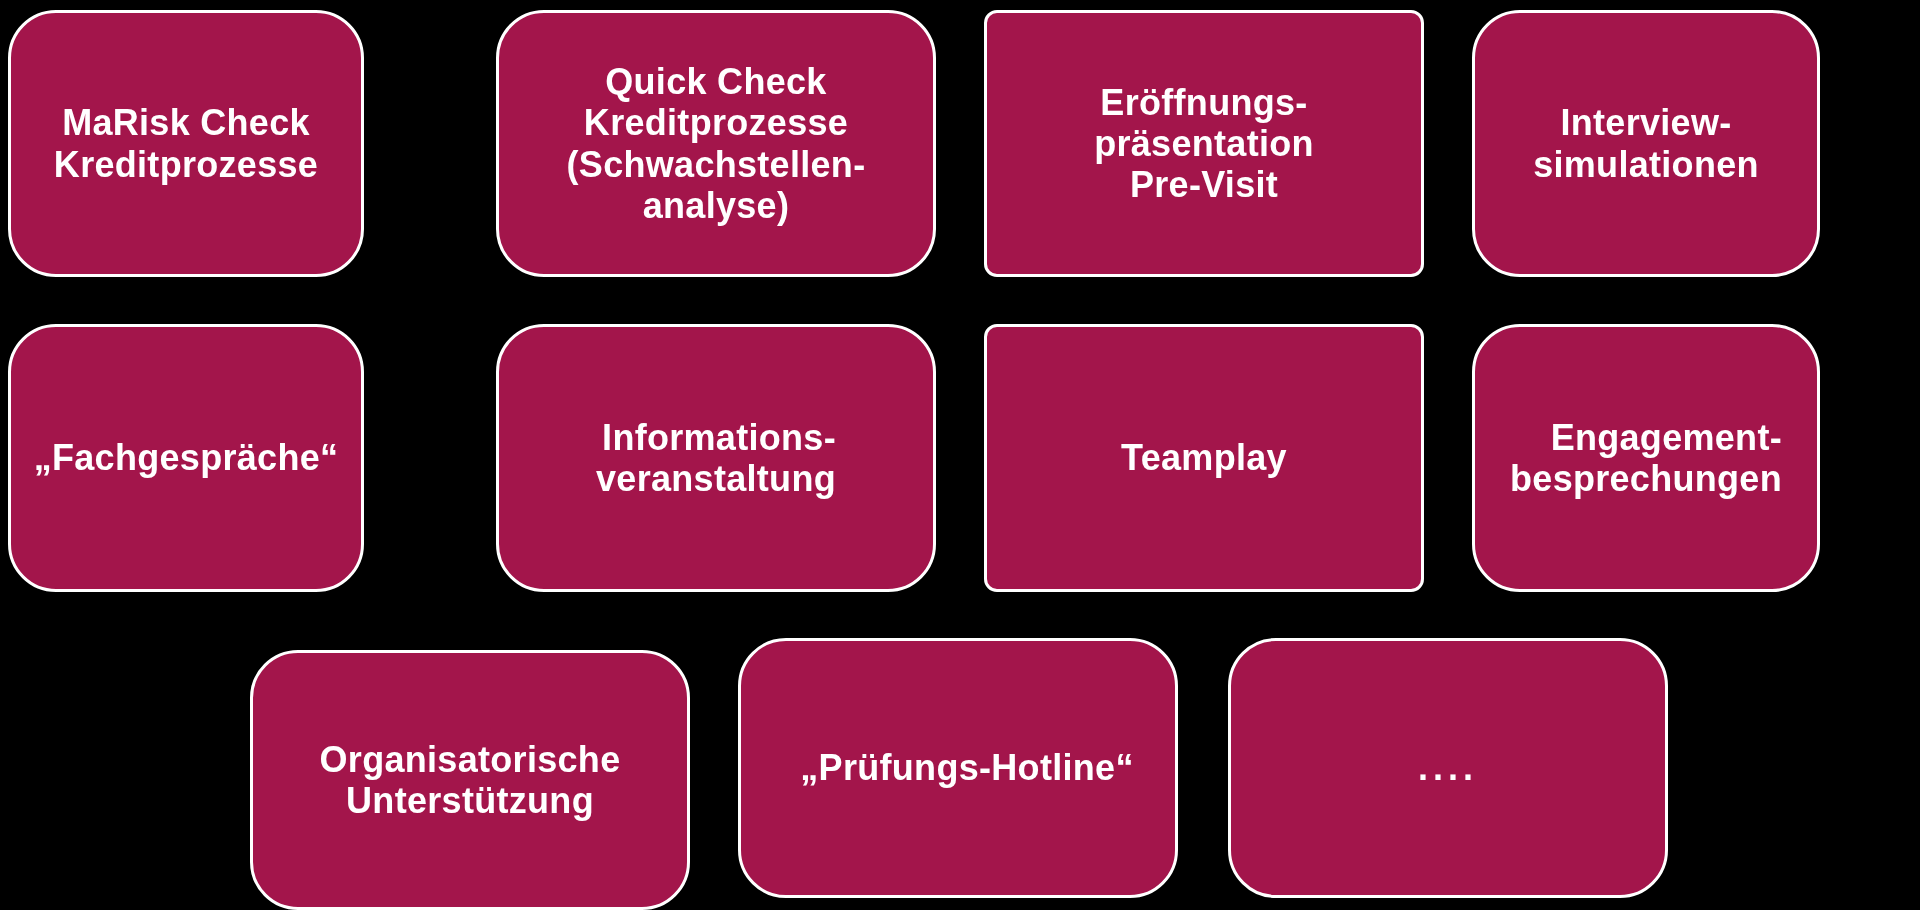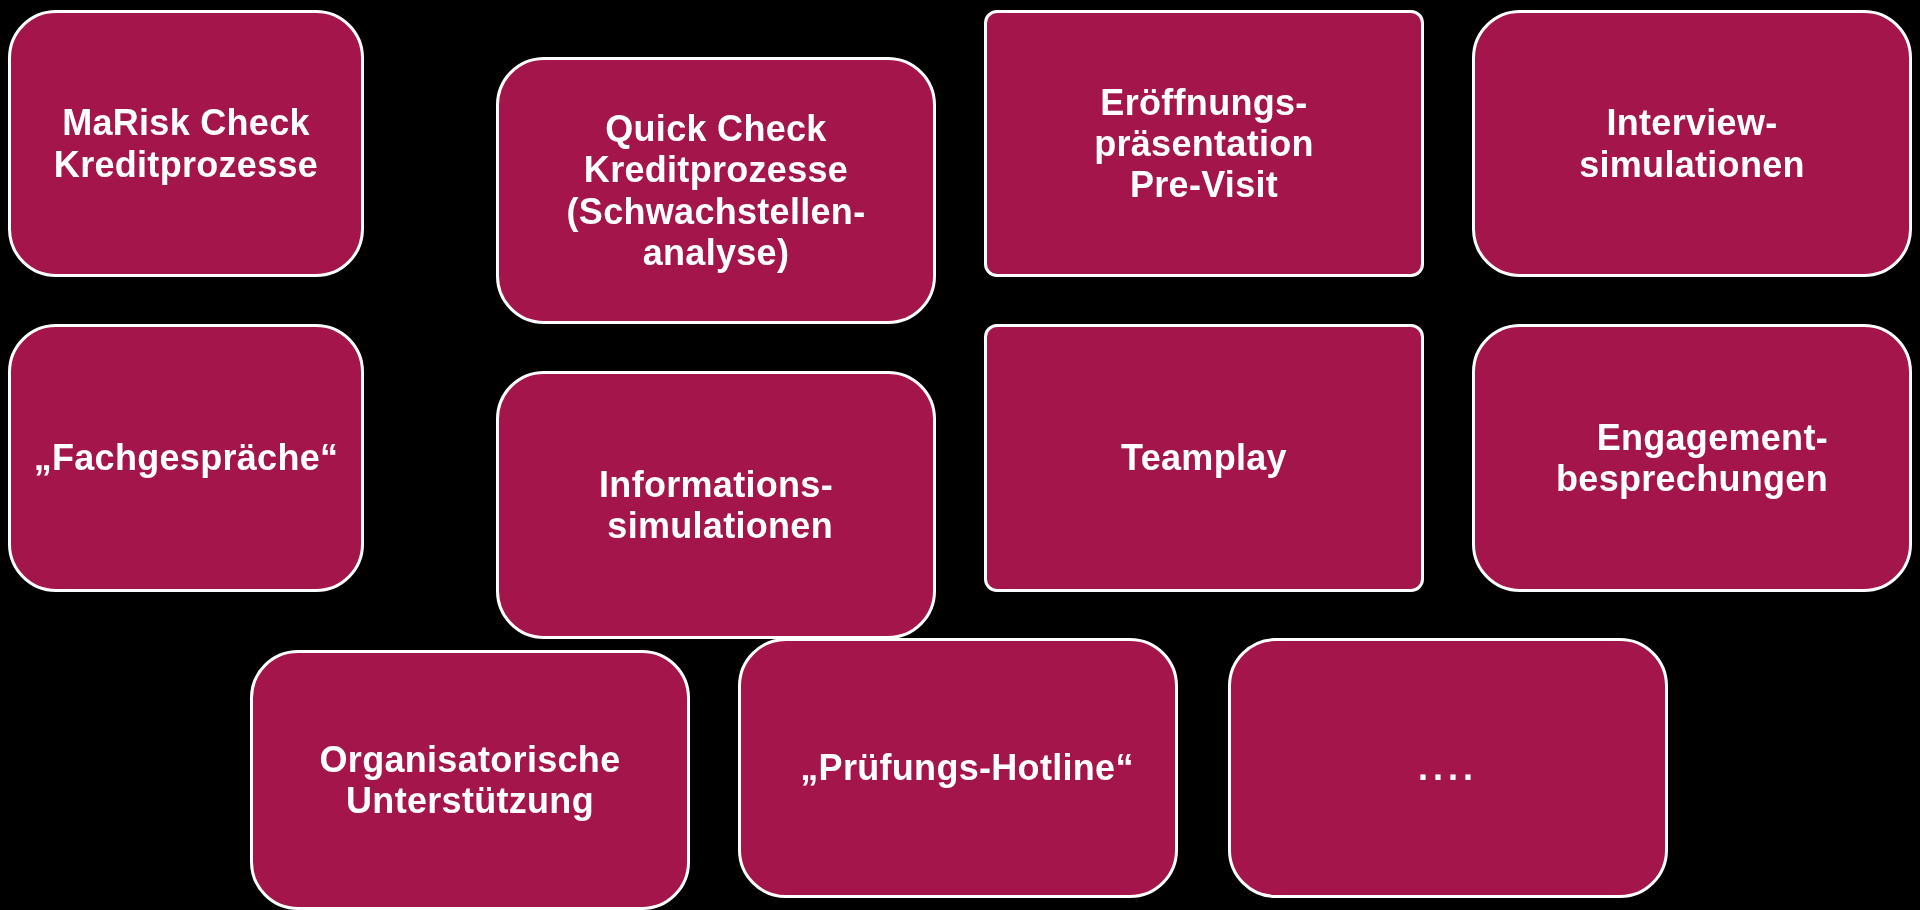--- a/index.html
+++ b/index.html
@@ -36,23 +36,23 @@
     letter-spacing: 0.3px;
   }
   .card-dots .card-label {
     letter-spacing: 5px;
   }
   
   .r1 { top: 10px;  height: 267px; }
   .r2 { top: 324px; height: 268px; text-align: right; }
   .r3 { top: 638px; height: 260px; }
   .c1 { left: 8px;    width: 356px; }
-  .c2 { left: 496px;  width: 440px; margin-top: 47px; }
+  .c2 { left: 496px;  width: 440px; }
   .c3 { left: 984px;  width: 440px; border-radius: 13px; }
-  .c4 { left: 1472px; width: 440px; }
+  .c4 { left: 1472px; width: 348px; }
   .c1-offset { left: 250px;  width: 440px; margin-top: 12px; }
   .c2-offset { left: 738px;  width: 440px; padding-left: 40px; }
   .c3-offset { left: 1228px; width: 440px; }
 </style>
 </head>
 <body>
 
 <div class="canvas">
 
   <div class="card r1 c1">
@@ -73,21 +73,21 @@
   <div class="card r1 c4">
     <span class="card-label">Interview-
 simulationen</span>
   </div>
 
   <div class="card r2 c1">
     <span class="card-label">„Fachgespräche“</span>
   </div>
   <div class="card r2 c2">
     <span class="card-label">Informations-
-simulationen</span>
+veranstaltung</span>
   </div>
   <div class="card r2 c3">
     <span class="card-label">Teamplay</span>
   </div>
   <div class="card r2 c4">
     <span class="card-label">Engagement-
 besprechungen</span>
   </div>
 
   <div class="card r3 c1-offset">

